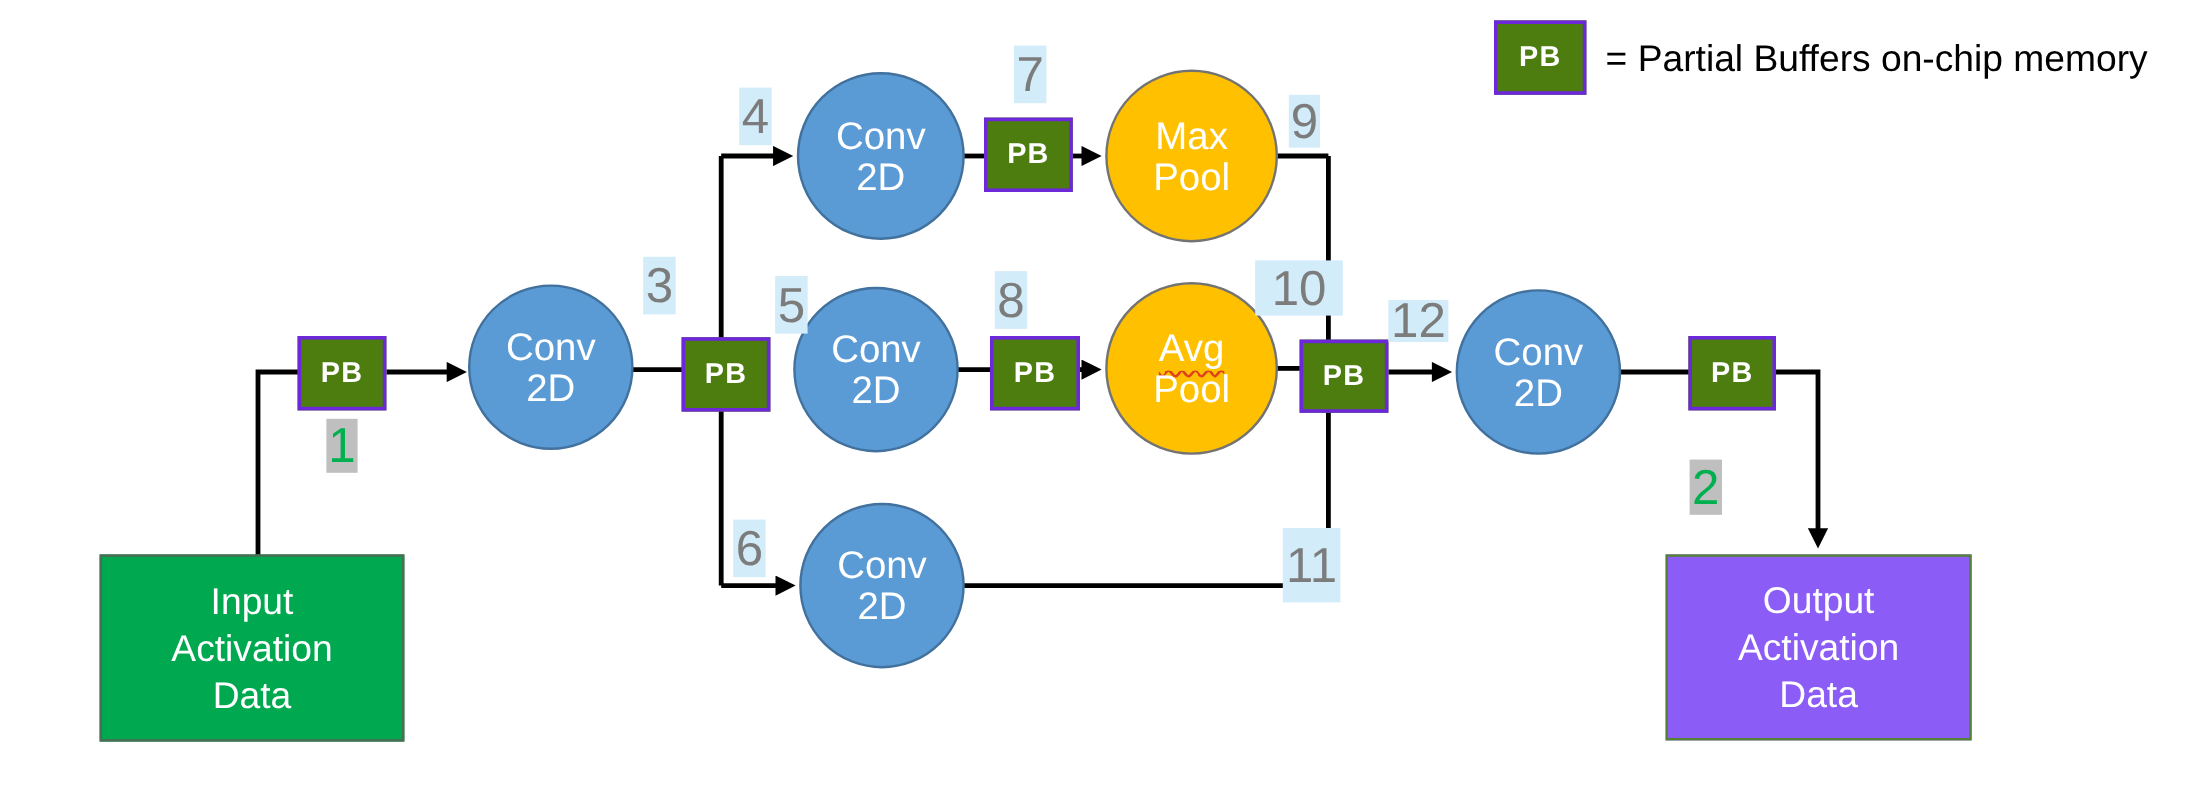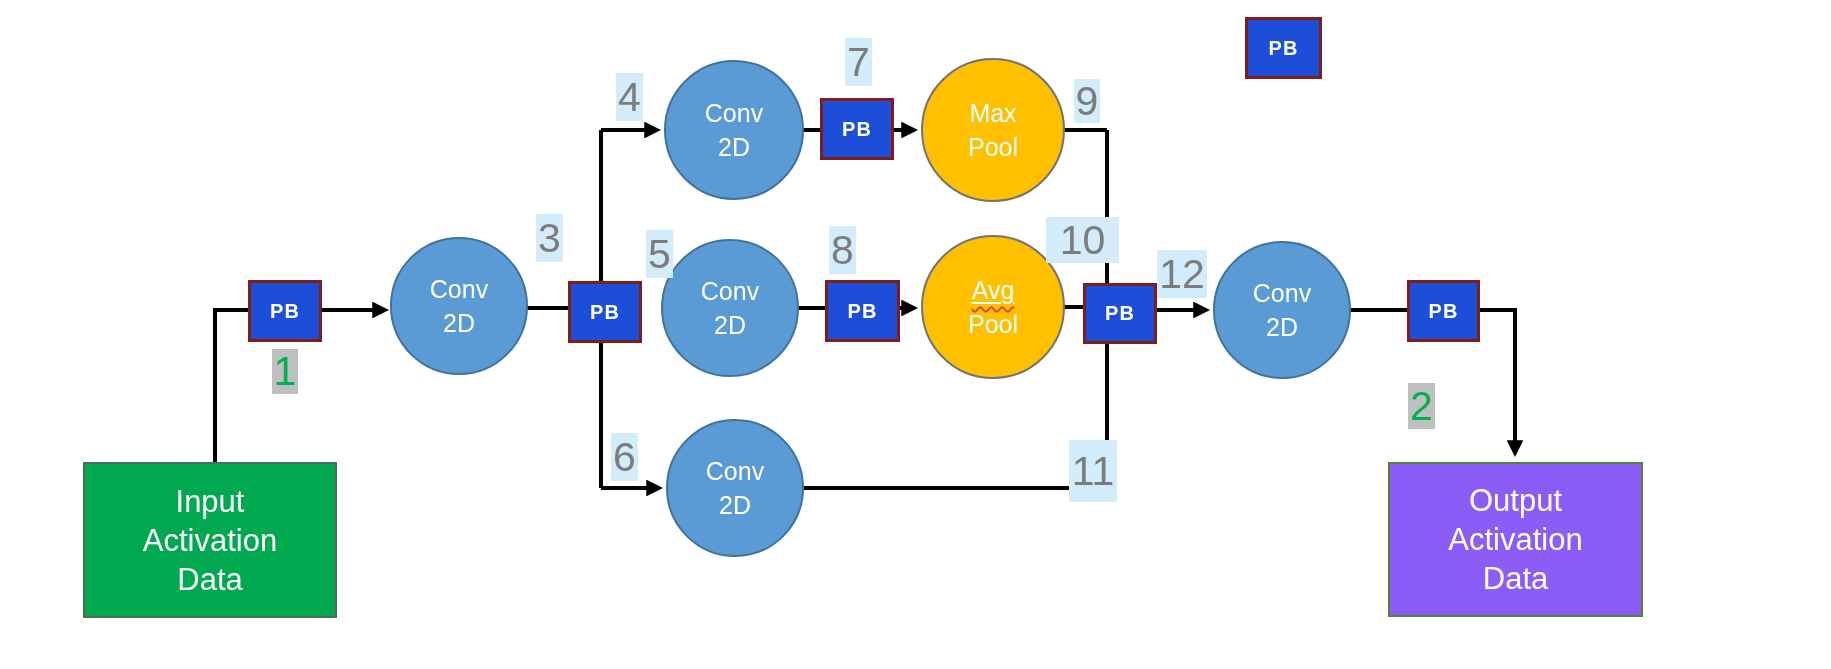--- a/index.html
+++ b/index.html
@@ -4,28 +4,28 @@
 <style>
   html,body { margin:0; padding:0; background:#ffffff; }
   .canvas {
     position:relative; width:1831px; height:669px; background:#ffffff;
     font-family:"Liberation Sans", sans-serif; overflow:hidden;
   }
   .wires { position:absolute; left:0; top:0; width:1831px; height:669px; }
 
   .pb {
     position:absolute; box-sizing:border-box;
-    background:#1d4ed8; border:3px solid #7f1d1d;
-    color:#ffffff; font-weight:bold; font-size:20px; letter-spacing:1px;
+    background:#4d7c0f; border:3px solid #6d28d9;
+    color:#ffffff; font-weight:bold; font-size:24px; letter-spacing:1px;
     display:flex; align-items:center; justify-content:center;
   }
   .circle {
     position:absolute; box-sizing:border-box; border-radius:50%;
     display:flex; flex-direction:column; align-items:center; justify-content:center;
-    color:#ffffff; font-size:25px; line-height:34px; text-align:center;
+    color:#ffffff; font-size:32px; line-height:34px; text-align:center;
   }
   .conv  { background:#5B9BD5; border:2px solid #41719C; }
   .pool  { background:#FFC000; border:2px solid #737373; }
 
   .iobox {
     position:absolute; box-sizing:border-box;
     display:flex; flex-direction:column; align-items:center; justify-content:center;
     color:#ffffff; font-size:31px; line-height:39px; text-align:center;
   }
   .input-box  { background:#00A950; border:2px solid #4E6B54; }
@@ -35,21 +35,21 @@
     position:absolute; display:flex; align-items:center; justify-content:center;
     font-size:41px; color:#7C7C7C; background:#D2ECF9;
   }
   .num.io { background:#BFBFBF; color:#00B050; }
 
   .legend-text {
     position:absolute; color:#000000; font-size:31px; white-space:nowrap;
   }
 
   
-  .avg-word  { text-decoration:underline; text-decoration-thickness:2px; text-underline-offset:3px; }
+  .avg-word  { text-decoration-thickness:2px; text-underline-offset:3px; }
   .avg-inner { text-decoration:underline wavy #E0401F; text-decoration-thickness:2px; text-underline-offset:7px; }
 </style>
 </head>
 <body>
 
 <div class="canvas">
 
   <svg class="wires" viewBox="0 0 1831 669" xmlns="http://www.w3.org/2000/svg">
     <defs>
       <marker id="arrow" viewBox="0 0 10 10" refX="7" refY="5" markerWidth="5" markerHeight="4.2" orient="auto-start-reverse">
@@ -128,17 +128,18 @@
   <div class="num io" style="left:1408px; top:383px; width:27px; height:46px;">2</div>
   <div class="num" style="left:536px;  top:214px; width:27px; height:48px;">3</div>
   <div class="num" style="left:616px;  top:73px;  width:27px; height:48px;">4</div>
   <div class="num" style="left:646px;  top:230px; width:27px; height:48px;">5</div>
   <div class="num" style="left:611px;  top:433px; width:27px; height:48px;">6</div>
   <div class="num" style="left:845px;  top:38px;  width:27px; height:48px;">7</div>
   <div class="num" style="left:829px;  top:226px; width:27px; height:48px;">8</div>
   <div class="num" style="left:1074px; top:79px;  width:26px; height:44px;">9</div>
   <div class="num" style="left:1046px; top:217px; width:73px; height:46px;">10</div>
   <div class="num" style="left:1051px; top:440px; width:48px; height:62px;margin-left:18px;">11</div>
-  <div class="num" style="left:1157px; top:250px; width:50px; height:48px;">12</div>
+  <div class="num" style="left:1157px; top:250px; width:50px; height:35px;">12</div>
 
   <div class="pb" style="left:1245px; top:17px; width:77px; height:62px;">PB</div>
+  <div class="legend-text" style="left:1338px; top:31px;">= Partial Buffers on-chip memory</div>
 
 </div>
 
 </body></html>

